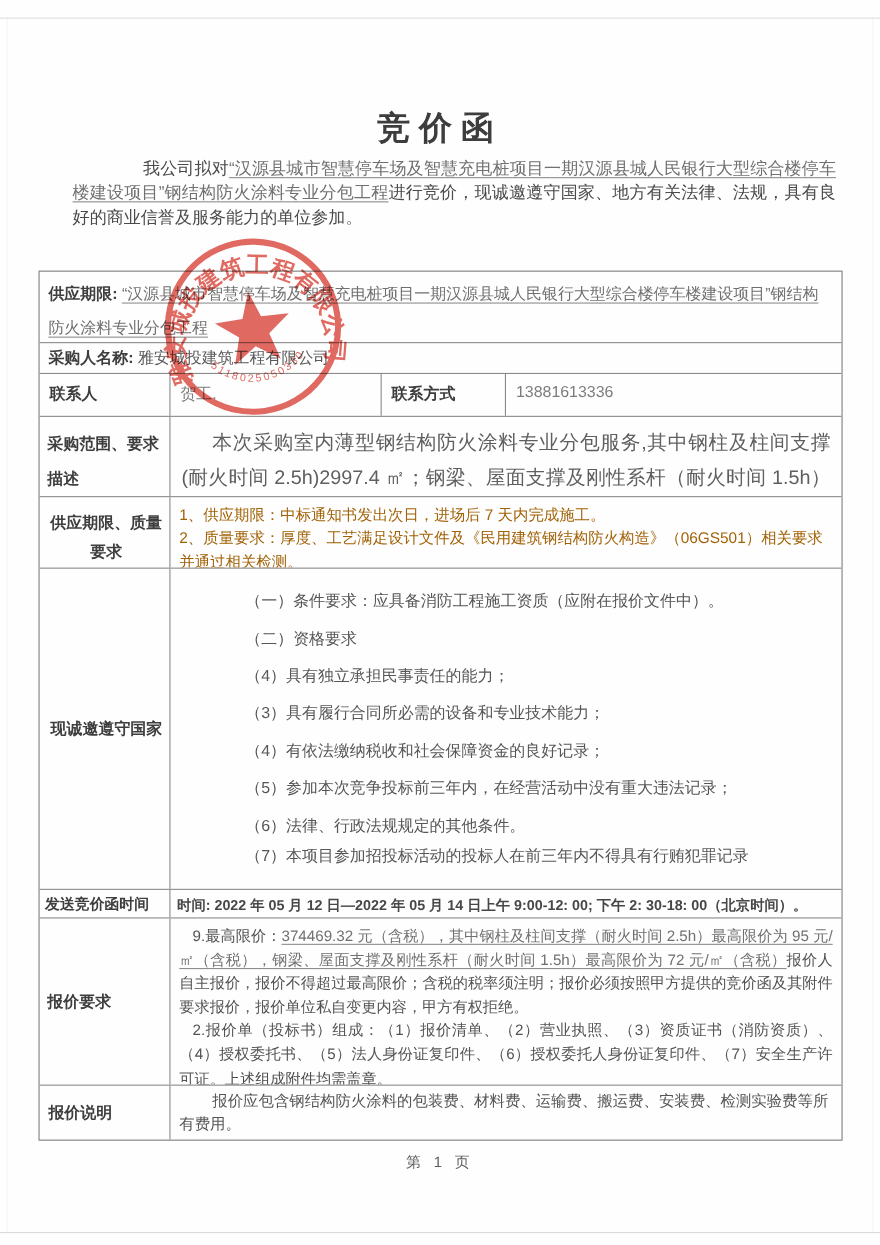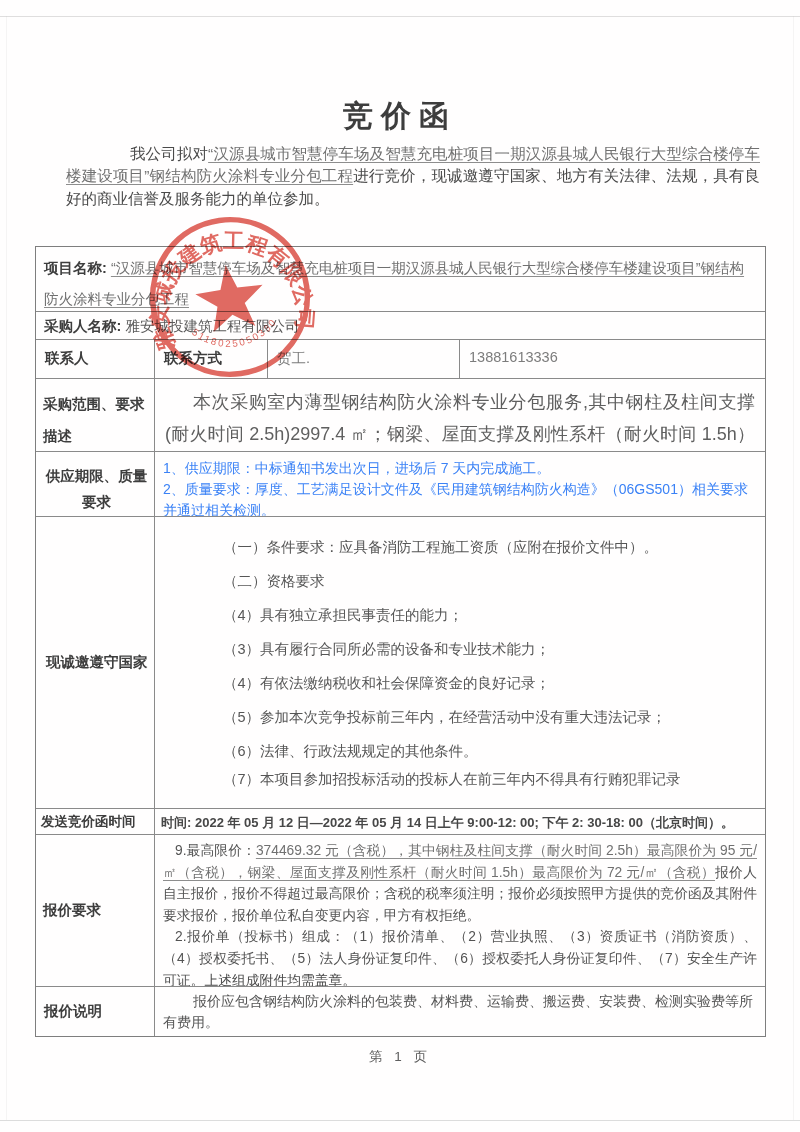--- a/index.html
+++ b/index.html
@@ -52,21 +52,21 @@
   .r3 .c3{width:113px;flex:0 0 113px;}
   .r3 .c4{flex:1;}
   .value-gray{color:#7c7c7c;font-weight:normal;}
   .value-mid{color:#5a5a5a;font-weight:normal;}
 
   .r4{height:73px;}
   .r4 .lab-col{padding:9px 4px 0 7px;line-height:32px;}
   .r4 .content{flex:1;padding:7px 10px 0 10px;font-size:18px;line-height:32px;color:#5f5f5f;text-indent:28px;text-align:justify;}
   .r5{height:65px;}
   .r5 .lab-col{padding:11px 4px 0 7px;line-height:26px;text-align:center;}
-  .r5 .content{flex:1;padding:6px 8px 0 8px;font-size:14px;line-height:21px;color:#3b82f6;}
+  .r5 .content{flex:1;padding:6px 8px 0 8px;font-size:14px;line-height:21px;color:#a16207;}
   .r6{height:292px;}
   .r6 .lab-col{display:flex;align-items:center;justify-content:flex-start;padding-left:10px;}
   .r6 .content{flex:1;padding:20px 10px 0 68px;font-size:14.5px;color:#565656;}
   .r6 .content div{line-height:20px;margin-bottom:14px;}
   .r6 .content div:nth-child(7){margin-bottom:8px;}
   .r6 .content div:nth-child(8){margin-bottom:3px;}
   .r7{height:26px;}
   .r7 .lab-col{padding:4px 0 0 5px;font-size:13.5px;}
   .r7 .content{flex:1;padding:5px 0 0 6px;font-size:13px;font-weight:bold;color:#474747;white-space:nowrap;}
   .r8{height:152px;}
@@ -100,31 +100,31 @@
   <div class="scan-edge left"></div>
   <div class="scan-edge right"></div>
 
   <div class="title">竞价函</div>
 
   <div class="intro"><span>我公司拟对</span><span class="u-gray">“汉源县城市智慧停车场及智慧充电桩项目一期汉源县城人民银行大型综合楼停车楼建设项目”钢结构防火涂料专业分包工程</span><span>进行竞价，现诚邀遵守国家、地方有关法律、法规，具有良好的商业信誉及服务能力的单位参加。</span></div>
 
   <div class="doc-table">
 
     <div class="row r1">
-      <div class="cell"><span class="label">项目名称:</span> <span class="u-gray">“汉源县城市智慧停车场及智慧充电桩项目一期汉源县城人民银行大型综合楼停车楼建设项目”钢结构防火涂料专业分包工程</span></div>
+      <div class="cell"><span class="label">供应期限:</span> <span class="u-gray">“汉源县城市智慧停车场及智慧充电桩项目一期汉源县城人民银行大型综合楼停车楼建设项目”钢结构防火涂料专业分包工程</span></div>
     </div>
 
     <div class="row r2">
       <div class="cell"><span class="label">采购人名称:</span> <span class="value-mid">雅安城投建筑工程有限公司</span></div>
     </div>
 
     <div class="row r3">
       <div class="cell lab-col label">联系人</div>
+      <div class="cell c2 value-gray">贺工.</div>
       <div class="cell c3 label">联系方式</div>
-      <div class="cell c2 value-gray">贺工.</div>
       <div class="cell c4 value-gray">13881613336</div>
     </div>
 
     <div class="row r4">
       <div class="cell lab-col label">采购范围、要求描述</div>
       <div class="cell content">本次采购室内薄型钢结构防火涂料专业分包服务,其中钢柱及柱间支撑(耐火时间 2.5h)2997.4 ㎡；钢梁、屋面支撑及刚性系杆（耐火时间 1.5h）1246.06 ㎡。</div>
     </div>
 
     <div class="row r5">
       <div class="cell lab-col label">供应期限、质量要求</div>

